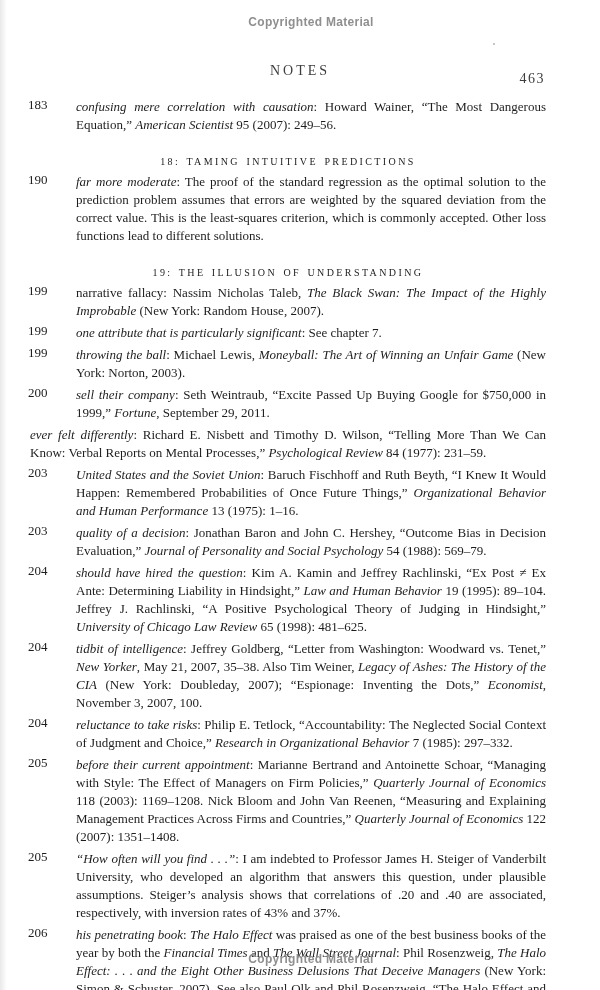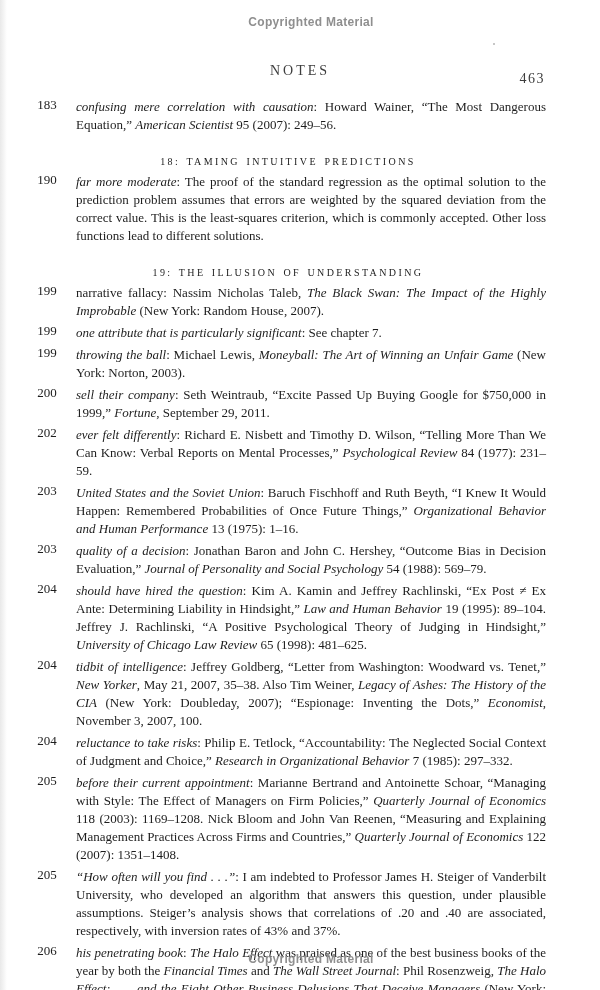--- a/index.html
+++ b/index.html
@@ -81,21 +81,21 @@
     letter-spacing: 2.4px;
     word-spacing: 1.5px;
     color: #222222;
     line-height: 18px;
   }
   .entry { display: flex; }
   .entry .num {
     flex: none;
     width: 38px;
     padding-right: 8px;
-    text-align: center;
+    text-align: left;
   }
   .entry .text {
     flex: 1;
     margin: 2px;
     text-align: justify;
   }
   .entry .text em { font-style: italic; }
 </style>
 </head>
 <body>
@@ -132,21 +132,20 @@
       </div>
       <div class="entry">
         <span class="num">199</span>
         <p class="text"><em>throwing the ball</em><span>: Michael Lewis, </span><em>Moneyball: The Art of Winning an Unfair Game</em><span> (New York: Norton, 2003).</span></p>
       </div>
       <div class="entry">
         <span class="num">200</span>
         <p class="text"><em>sell their company</em><span>: Seth Weintraub, “Excite Passed Up Buying Google for $750,000 in 1999,” </span><em>Fortune</em><span>, September 29, 2011.</span></p>
       </div>
       <div class="entry">
-        <span class="num">202</span>
         <p class="text"><em>ever felt differently</em><span>: Richard E. Nisbett and Timothy D. Wilson, “Telling More Than We Can Know: Verbal Reports on Mental Processes,” </span><em>Psychological Review</em><span> 84 (1977): 231–59.</span></p>
       </div>
       <div class="entry">
         <span class="num">203</span>
         <p class="text"><em>United States and the Soviet Union</em><span>: Baruch Fischhoff and Ruth Beyth, “I Knew It Would Happen: Remembered Probabilities of Once Future Things,” </span><em>Organizational Behavior and Human Performance</em><span> 13 (1975): 1–16.</span></p>
       </div>
       <div class="entry">
         <span class="num">203</span>
         <p class="text"><em>quality of a decision</em><span>: Jonathan Baron and John C. Hershey, “Outcome Bias in Decision Evaluation,” </span><em>Journal of Personality and Social Psychology</em><span> 54 (1988): 569–79.</span></p>
       </div>

